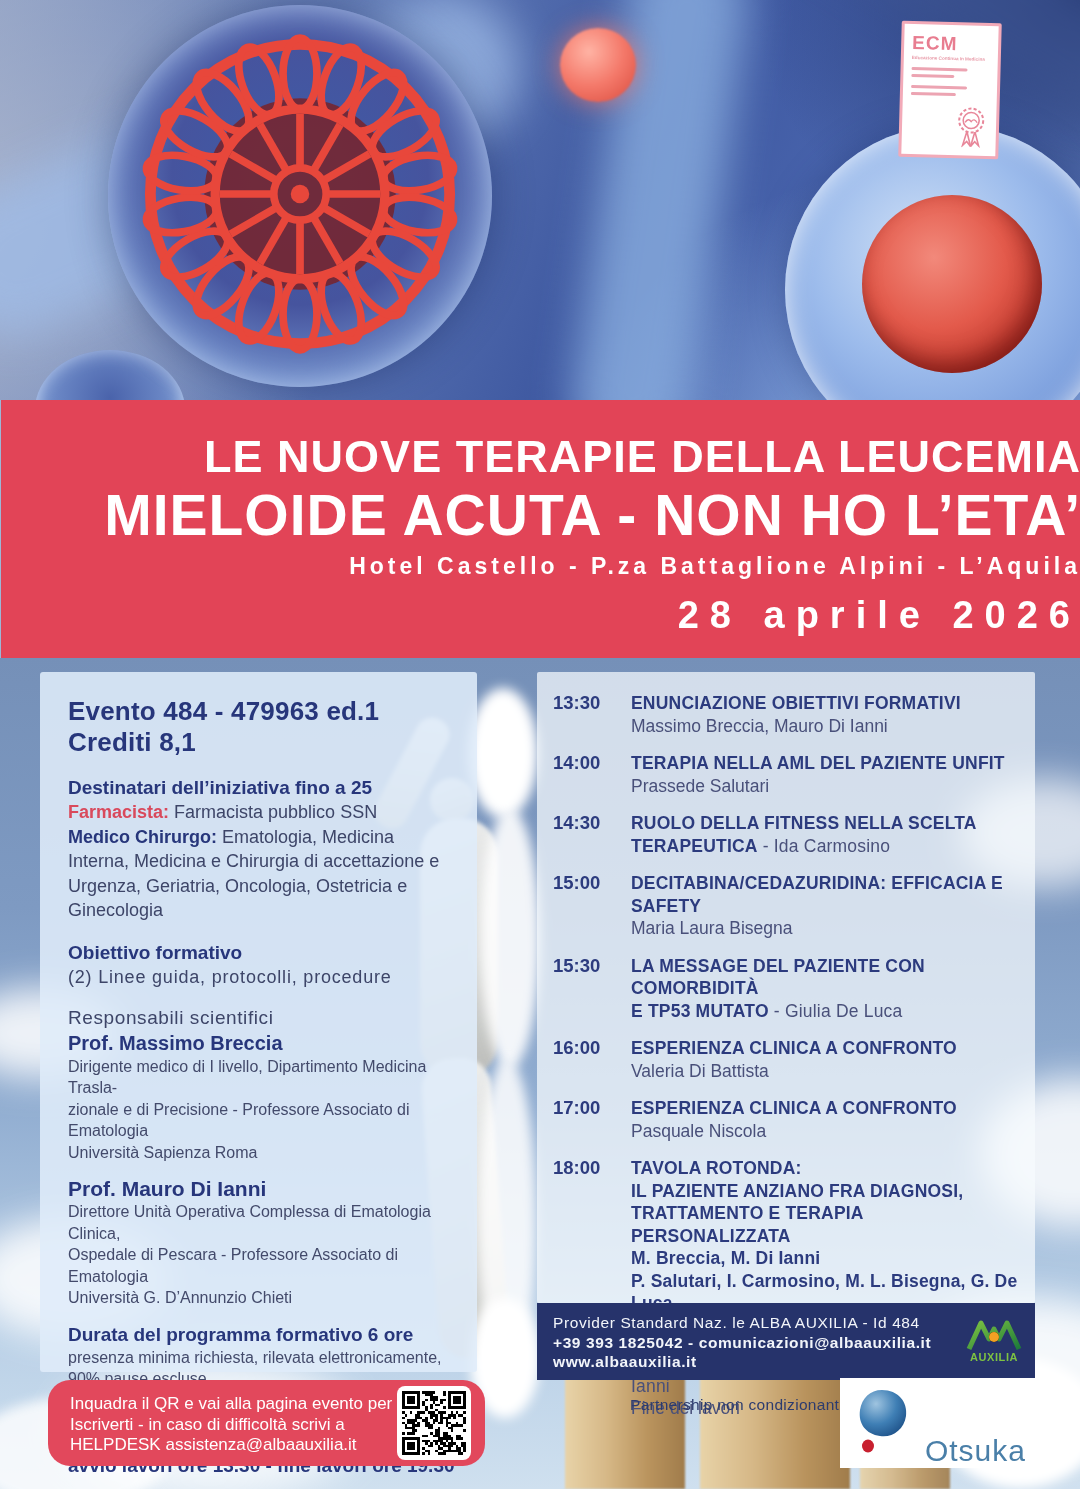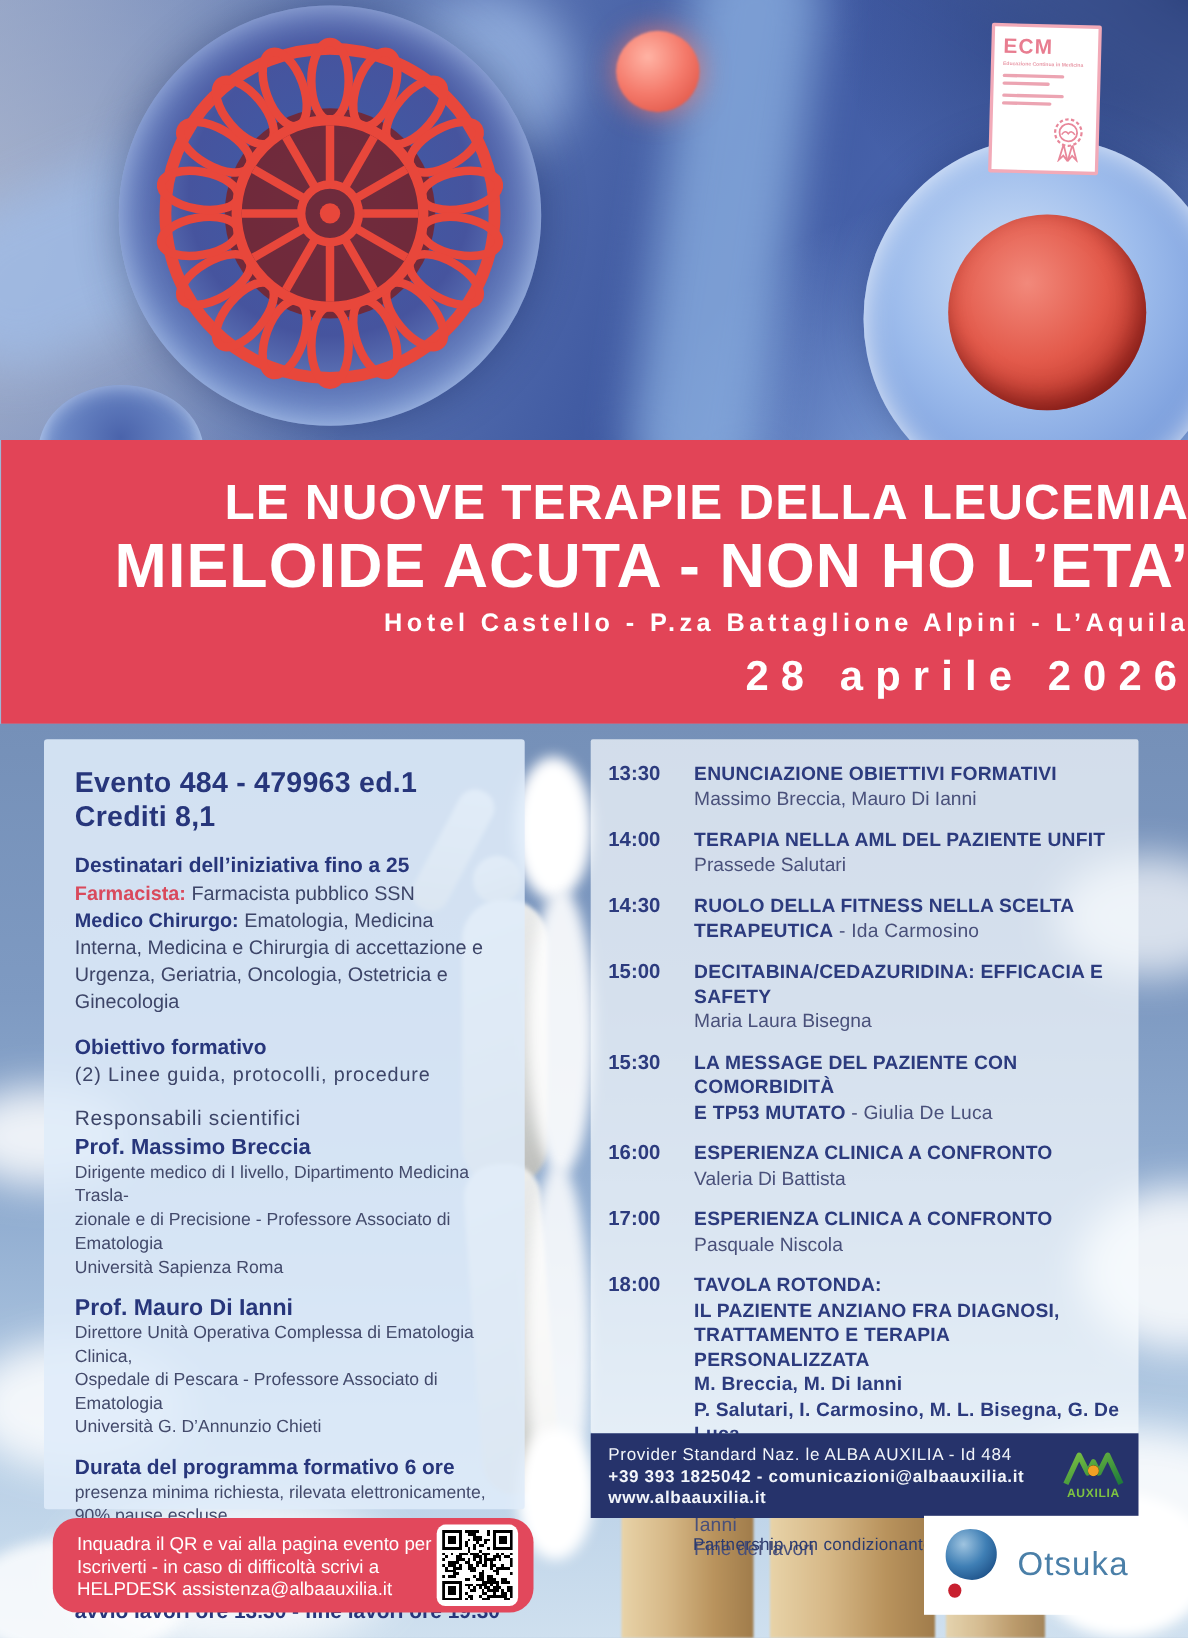--- a/index.html
+++ b/index.html
@@ -94,21 +94,21 @@
   .alba-logo{position:absolute;right:12px;top:12px;width:58px;height:50px;}
 
   
   .qr-box{left:48px;top:722px;width:437px;height:86px;background:#e2485c;border-radius:22px;
     color:#fff;padding:14px 10px 0 22px;font-size:17px;line-height:20.5px;}
   .qr-code{position:absolute;right:14px;top:6px;width:74px;height:74px;background:#fff;border-radius:8px;padding:5px;}
 
   
   .partner-label{left:630px;top:738px;font-size:15.5px;color:#2c3b6e;letter-spacing:.3px;}
   .otsuka-box{left:840px;top:720px;width:196px;height:90px;background:#fff;
-    display:flex;align-items:center;justify-content:flex-end;padding-right:10px;}
+    display:flex;align-items:flex-end;justify-content:flex-end;padding-right:10px;}
   .otsuka-text{font-size:30px;color:#4a7fa8;letter-spacing:1px;}
   .otsuka-mark{position:absolute;left:14px;top:10px;width:56px;height:66px;}
 </style>
 </head>
 <body>
 
 <div class="poster">
 
   <div class="abs hero">
     <div class="abs dna-band" style="left:-80px;top:90px;width:620px;height:150px;transform:rotate(-24deg);background:#9fbce8;"></div>

